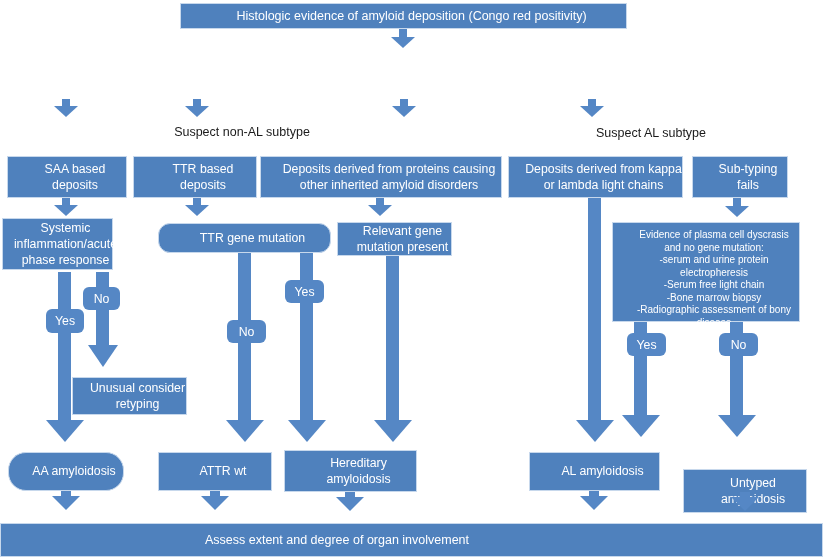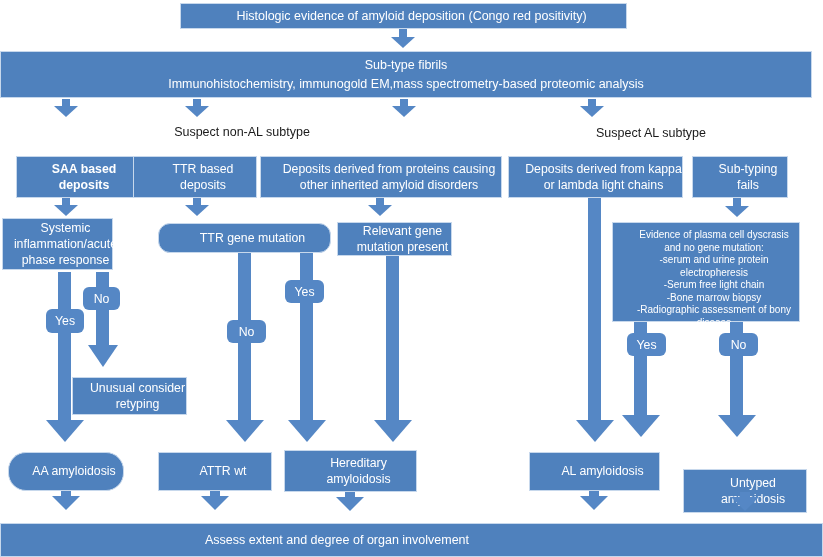--- a/index.html
+++ b/index.html
@@ -44,38 +44,34 @@
 </head>
 <body>
 
 <div id="canvas">
 
   <div class="box" style="left:180px;top:3px;width:447px;height:26px;font-size:12.5px;">Histologic evidence of amyloid deposition (Congo red positivity)</div>
 
   <div class="shaft" style="left:399px;top:29px;width:8px;height:9px;"></div>
   <div class="head" style="left:391px;top:37px;"></div>
 
-  <div class="band" style="left:0px;top:51px;width:812px;height:47px;padding-top:4px;">
-    <div class="bandline">Sub-type fibrils</div>
-    <div class="bandline">Immunohistochemistry, immunogold EM,mass spectrometry-based proteomic analysis</div>
-  </div>
 
   <div class="shaft" style="left:62px;top:99px;width:8px;height:8px;"></div>
   <div class="head" style="left:54px;top:106px;"></div>
   <div class="shaft" style="left:193px;top:99px;width:8px;height:8px;"></div>
   <div class="head" style="left:185px;top:106px;"></div>
   <div class="shaft" style="left:400px;top:99px;width:8px;height:8px;"></div>
   <div class="head" style="left:392px;top:106px;"></div>
   <div class="shaft" style="left:588px;top:99px;width:8px;height:8px;"></div>
   <div class="head" style="left:580px;top:106px;"></div>
 
   <div class="freelabel" style="left:142px;top:125px;width:200px;">Suspect non-AL subtype</div>
   <div class="freelabel" style="left:551px;top:126px;width:200px;">Suspect AL subtype</div>
 
-  <div class="box" style="left:16px;top:156px;width:120px;height:42px;font-weight:bold;">SAA based deposits</div>
+  <div class="box" style="left:7px;top:156px;width:120px;height:42px;">SAA based deposits</div>
   <div class="box" style="left:133px;top:156px;width:124px;height:42px;">TTR based deposits</div>
   <div class="box" style="left:260px;top:156px;width:242px;height:42px;">Deposits derived from proteins causing other inherited amyloid disorders</div>
   <div class="box" style="left:508px;top:156px;width:175px;height:42px;">Deposits derived from kappa or lambda light chains</div>
   <div class="box" style="left:692px;top:156px;width:96px;height:42px;">Sub-typing fails</div>
 
   <div class="shaft" style="left:62px;top:198px;width:8px;height:8px;"></div>
   <div class="head" style="left:54px;top:205px;"></div>
   <div class="shaft" style="left:193px;top:198px;width:8px;height:8px;"></div>
   <div class="head" style="left:185px;top:205px;"></div>
   <div class="shaft" style="left:376px;top:198px;width:8px;height:8px;"></div>

